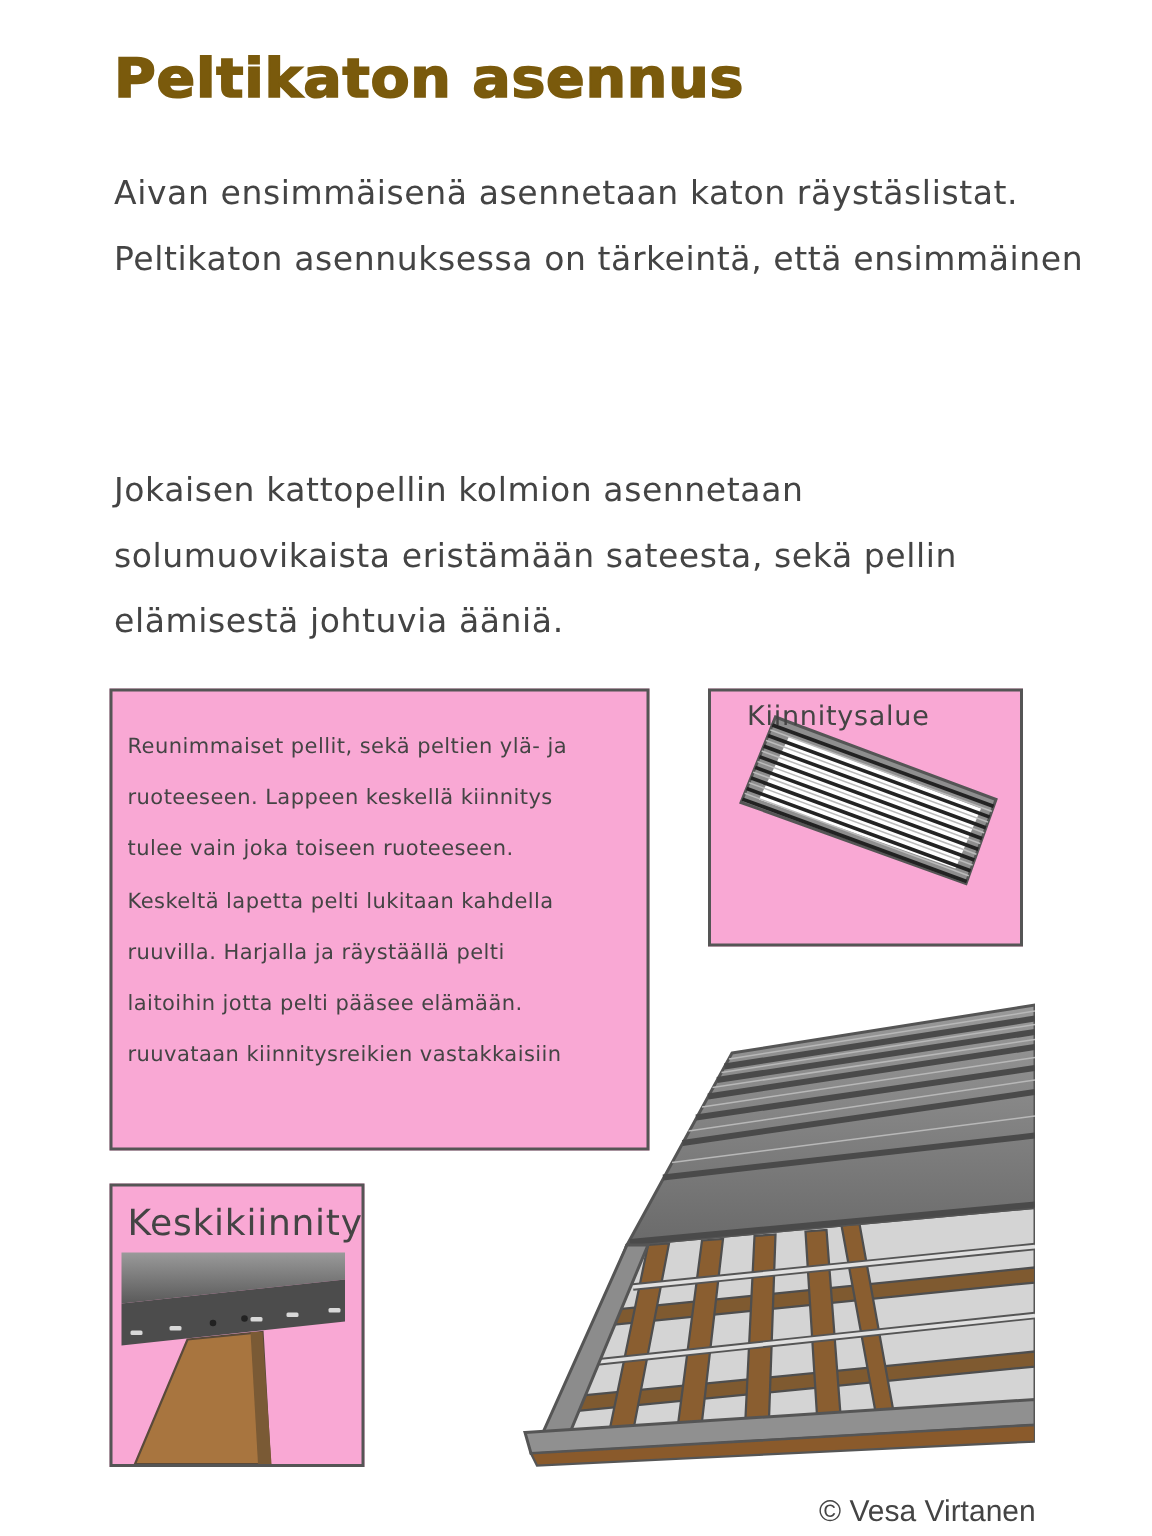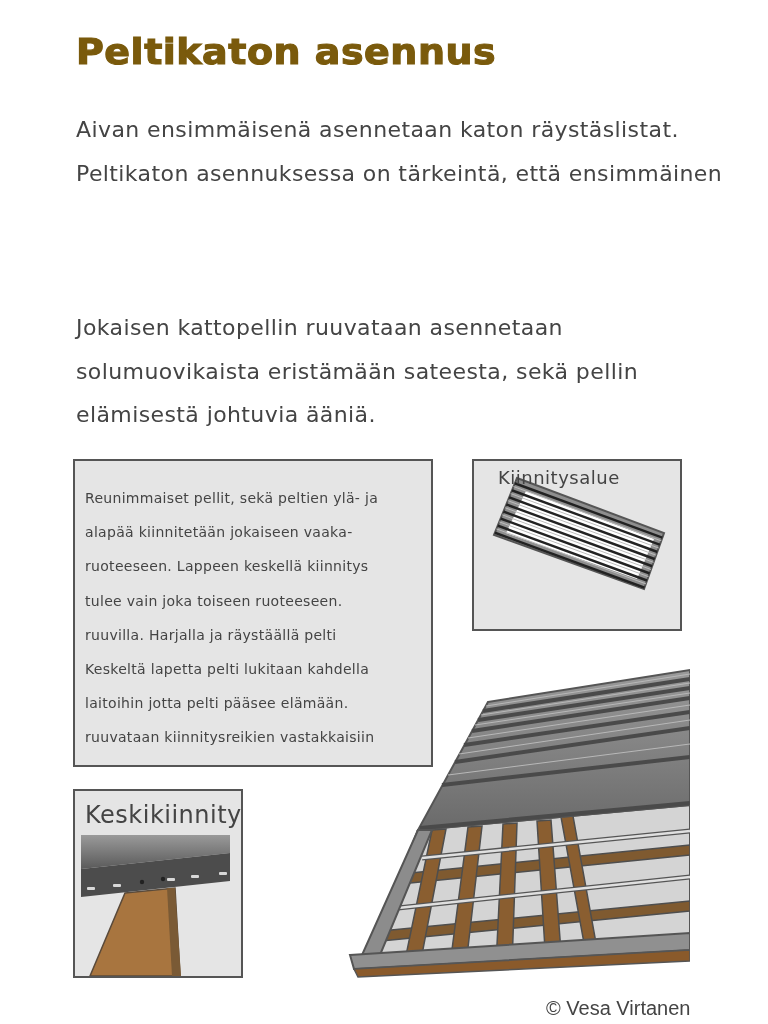--- a/index.html
+++ b/index.html
@@ -2,21 +2,21 @@
 <html><head>
 <meta charset="utf-8">
 <style>
   html, body { margin:0; padding:0; background:#ffffff; }
   body { width:768px; height:1024px; position:relative; overflow:hidden; font-family:"DejaVu Sans", sans-serif; color:#3f3f3f; }
   .title { position:absolute; left:76px; top:30px; font-family:"DejaVu Sans", sans-serif; font-weight:900; font-size:38px; letter-spacing:0.5px; color:#7a5a0c; transform:scaleY(0.95); -webkit-text-stroke:1.2px #7a5a0c; }
   .para { position:absolute; left:76px; font-size:22px; line-height:43.5px; color:#444; letter-spacing:0.4px; }
   .para p { margin:0; white-space:nowrap; }
   .p1 { top:108px; }
   .p2 { top:306px; }
-  .box { position:absolute; border:2px solid #555; background:#e5e5e5; box-sizing:border-box; }
+  .box { position:absolute; border:2px solid #555; background:#f9a8d4; box-sizing:border-box; }
   .textbox { left:73px; top:459px; width:360px; height:308px; overflow:hidden; }
   .textbox .lines { position:absolute; left:10px; top:20px; font-size:14px; line-height:34.2px; color:#444; letter-spacing:0.3px; }
   .textbox .lines p { margin:0; white-space:nowrap; }
   .fixbox { left:472px; top:459px; width:210px; height:172px; }
   .fixbox .cap { position:absolute; left:24px; top:6px; font-size:18px; color:#444; letter-spacing:0.5px; }
   .midbox { left:73px; top:789px; width:170px; height:189px; overflow:hidden; }
   .midbox .cap { position:absolute; left:10px; top:10px; font-size:24px; color:#444; letter-spacing:0.5px; white-space:nowrap;text-align:right; }
   .roof { position:absolute; left:340px; top:665px; }
   .copyright { position:absolute; left:546px; top:997px; font-family:"Liberation Sans", sans-serif; font-size:20px; color:#444; }
   svg { display:block; }
@@ -25,33 +25,32 @@
 <body>
 
 <div class="title">Peltikaton asennus</div>
 
 <div class="para p1">
   <p>Aivan ensimmäisenä asennetaan katon räystäslistat.</p>
   <p>Peltikaton asennuksessa on tärkeintä, että ensimmäinen</p>
 </div>
 
 <div class="para p2">
-  <p>Jokaisen kattopellin ruuvataan asennetaan</p>
+  <p>Jokaisen kattopellin kolmion asennetaan</p>
   <p>solumuovikaista eristämään sateesta, sekä pellin</p>
   <p>elämisestä johtuvia ääniä.</p>
 </div>
 
 <div class="box textbox">
   <div class="lines">
     <p>Reunimmaiset pellit, sekä peltien ylä- ja</p>
-    <p>alapää kiinnitetään jokaiseen vaaka-</p>
     <p>ruoteeseen. Lappeen keskellä kiinnitys</p>
     <p>tulee vain joka toiseen ruoteeseen.</p>
+    <p>Keskeltä lapetta pelti lukitaan kahdella</p>
     <p>ruuvilla. Harjalla ja räystäällä pelti</p>
-    <p>Keskeltä lapetta pelti lukitaan kahdella</p>
     <p>laitoihin jotta pelti pääsee elämään.</p>
     <p>ruuvataan kiinnitysreikien vastakkaisiin</p>
   </div>
 </div>
 
 <div class="box fixbox">
   <div class="cap">Kiinnitysalue</div>
   <svg width="206" height="168">
     <defs>
       <clipPath id="plate">

